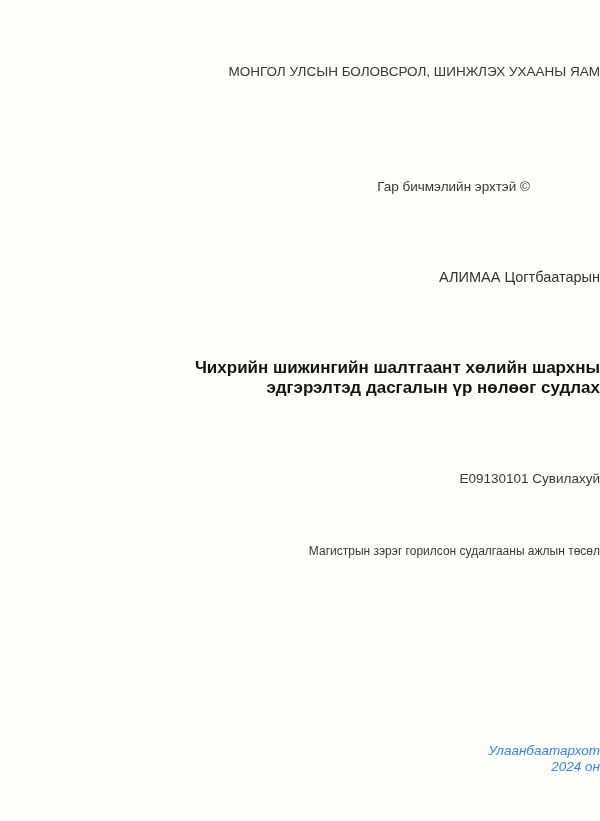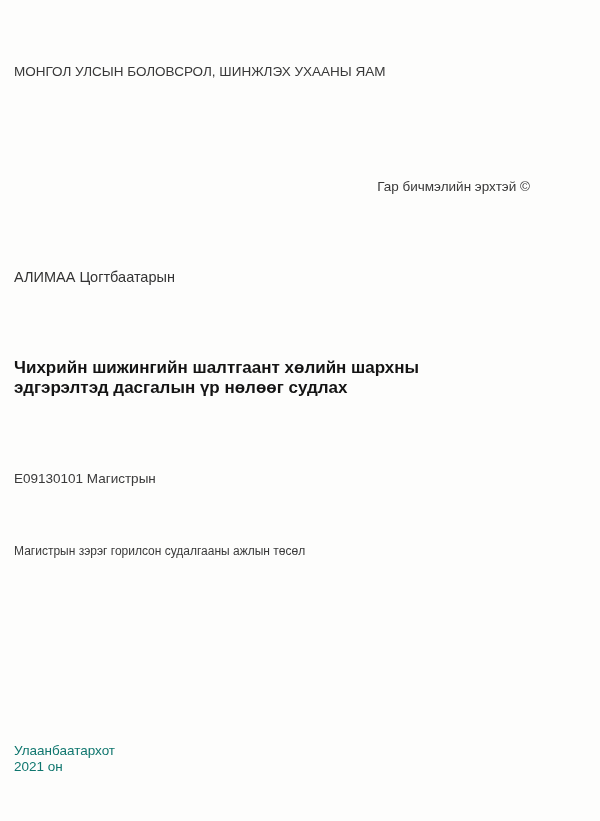--- a/index.html
+++ b/index.html
@@ -14,21 +14,21 @@
     background: #fdfdfc;
     font-family: "Liberation Sans", sans-serif;
     color: #333333;
     overflow: hidden;
   }
   
   .centered {
     position: absolute;
     left: 14px;
     right: 0;
-    text-align: left;
+    text-align: right;
   }
   .org-header {
     top: 64px;
     font-size: 13.5px;
     line-height: 15px;
     color: #383838;
   }
   .copyright {
     position: absolute;
     top: 179px;
@@ -60,43 +60,44 @@
   .work-type {
     top: 544px;
     font-size: 12px;
     line-height: 15px;
     color: #3a3a3a;
   }
   .footer {
     top: 743px;
     font-size: 13.5px;
     line-height: 15.5px;
-    color: #0f766e;
+    color: #3b82f6;
+    font-style: italic;
   }
 </style>
 </head>
 <body>
 
 <div class="page">
 
   <div class="centered org-header">
     <div>МОНГОЛ УЛСЫН БОЛОВСРОЛ, ШИНЖЛЭХ УХААНЫ ЯАМ</div>
   </div>
 
   <div class="copyright">Гар бичмэлийн эрхтэй ©</div>
 
   <div class="centered author">АЛИМАА Цогтбаатарын</div>
 
   <div class="centered thesis-title">
     <div>Чихрийн шижингийн шалтгаант хөлийн шархны</div>
     <div>эдгэрэлтэд дасгалын үр нөлөөг судлах</div>
   </div>
 
-  <div class="centered program">Е09130101 Магистрын</div>
+  <div class="centered program">Е09130101 Сувилахуй</div>
 
   <div class="centered work-type">Магистрын зэрэг горилсон судалгааны ажлын төсөл</div>
 
   <div class="centered footer">
     <div>Улаанбаатархот</div>
-    <div>2021 он</div>
+    <div>2024 он</div>
   </div>
 
 </div>
 
 </body></html>

